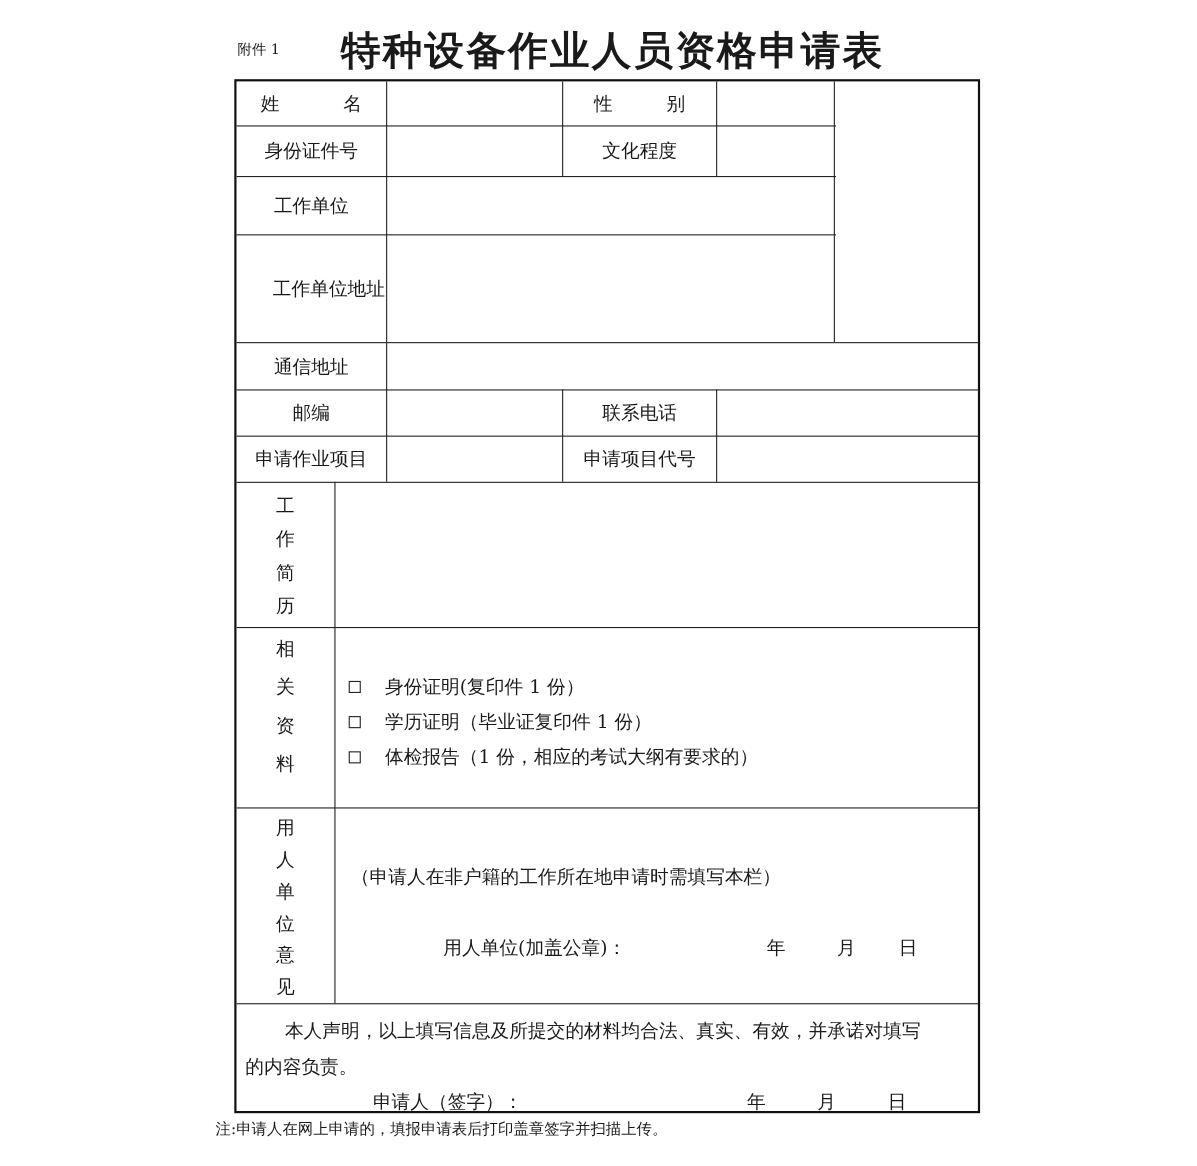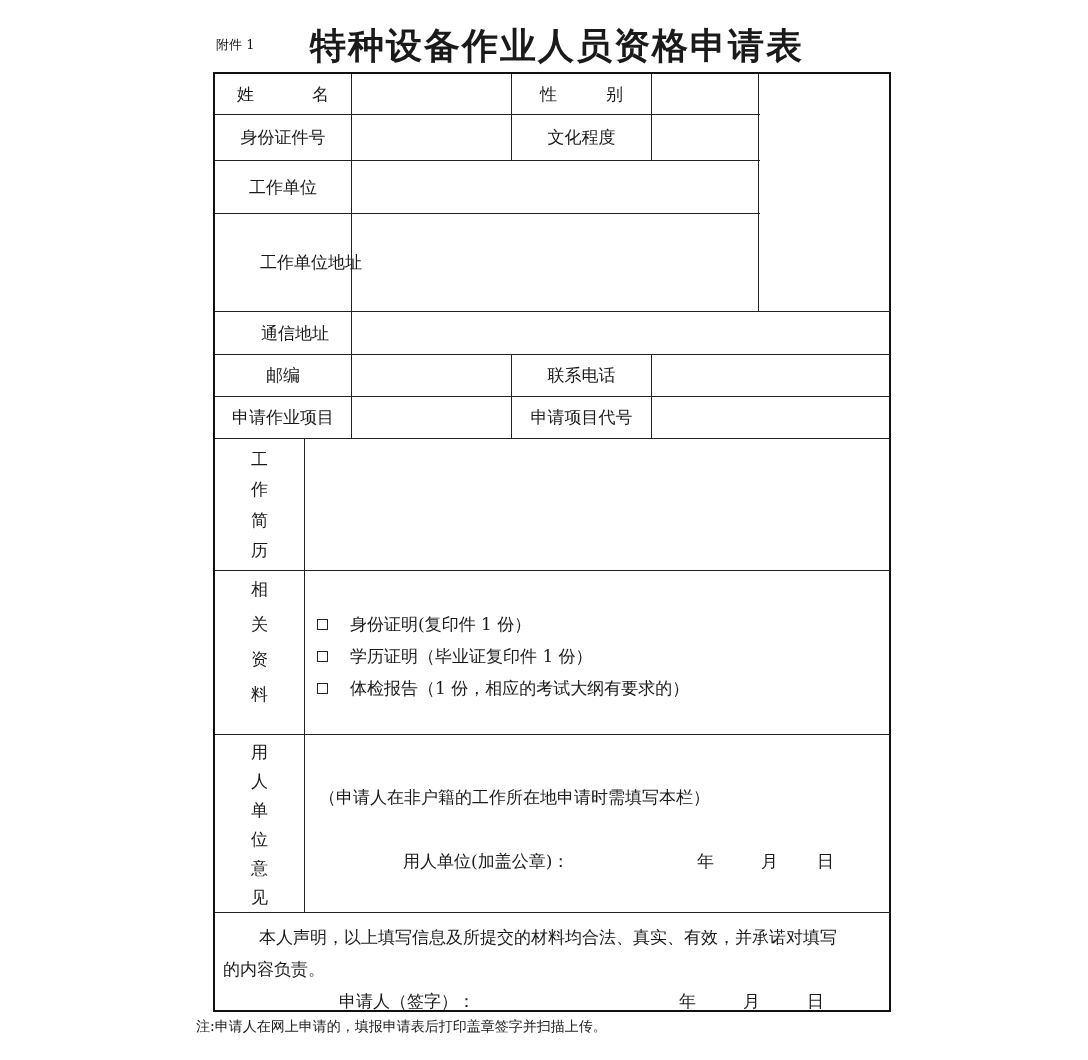--- a/index.html
+++ b/index.html
@@ -77,25 +77,25 @@
   <div class="cell" style="left:437px; top:0; width:106px; height:40px;"></div>
 
   <div class="cell" style="left:0; top:41px; width:136px; height:45px;">身份证件号</div>
   <div class="cell" style="left:137px; top:41px; width:159px; height:45px;"></div>
   <div class="cell" style="left:297px; top:41px; width:139px; height:45px;">文化程度</div>
   <div class="cell" style="left:437px; top:41px; width:106px; height:45px;"></div>
 
   <div class="cell" style="left:0; top:87px; width:136px; height:52px;">工作单位</div>
   <div class="cell" style="left:137px; top:87px; width:406px; height:52px;"></div>
 
-  <div class="cell" style="left:12px; top:140px; width:136px; height:97px;padding-left:32px;">工作单位地址</div>
+  <div class="cell" style="left:0; top:140px; width:136px; height:97px;padding-left:32px;">工作单位地址</div>
   <div class="cell" style="left:137px; top:140px; width:406px; height:97px;"></div>
 
 
-  <div class="cell" style="left:12px; top:238px; width:136px; height:42px;">通信地址</div>
+  <div class="cell" style="left:0; top:238px; width:136px; height:42px;">通信地址</div>
   <div class="cell" style="left:137px; top:238px; width:539px; height:42px;"></div>
 
   <div class="cell" style="left:0; top:281px; width:136px; height:41px;">邮编</div>
   <div class="cell" style="left:137px; top:281px; width:159px; height:41px;"></div>
   <div class="cell" style="left:297px; top:281px; width:139px; height:41px;">联系电话</div>
   <div class="cell" style="left:437px; top:281px; width:239px; height:41px;"></div>
 
   <div class="cell" style="left:0; top:323px; width:136px; height:41px;">申请作业项目</div>
   <div class="cell" style="left:137px; top:323px; width:159px; height:41px;"></div>
   <div class="cell" style="left:297px; top:323px; width:139px; height:41px;">申请项目代号</div>

